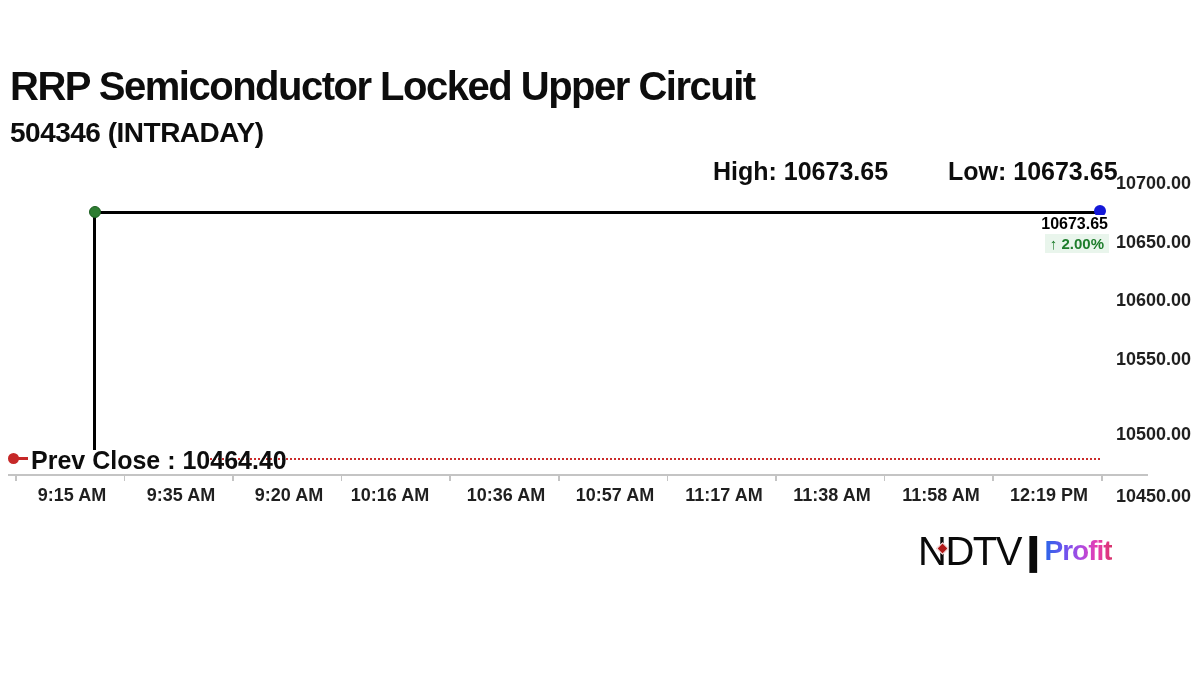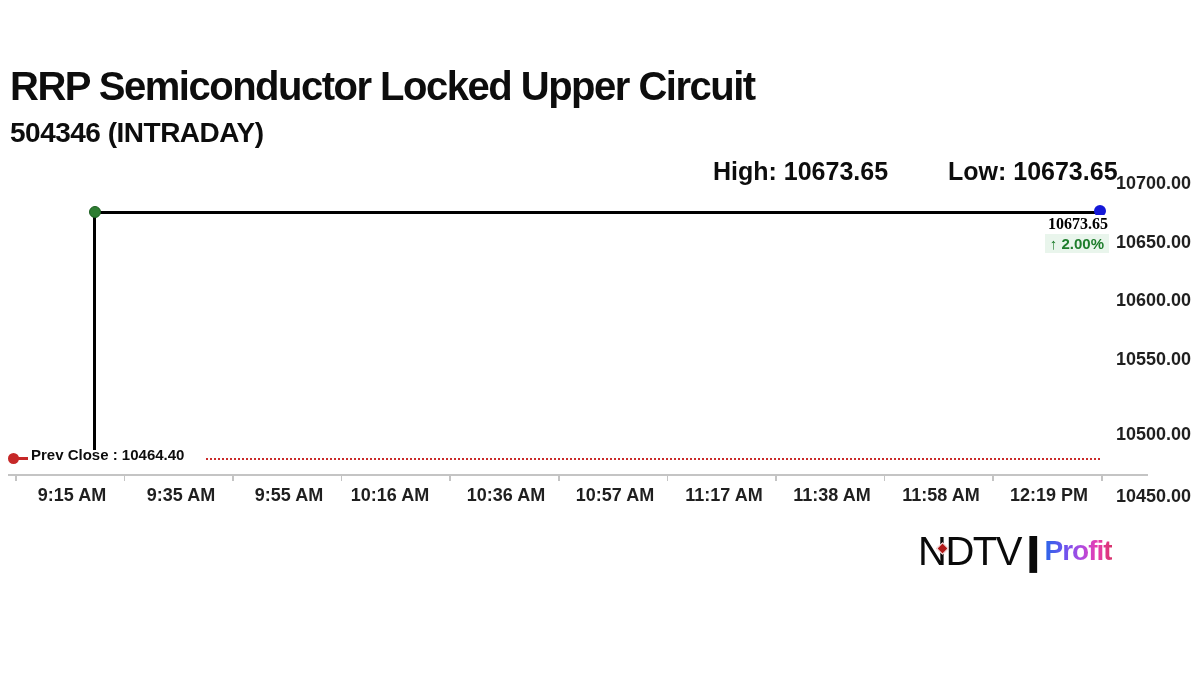--- a/index.html
+++ b/index.html
@@ -23,24 +23,24 @@
 
   .hline { left:94px; top:211px; width:1008px; height:3px; background:#000; z-index:3; }
   .vline { left:93px; top:212px; width:3px; height:238px; background:#000; z-index:3; }
 
   .dot { border-radius:50%; z-index:4; }
   .dot.start { left:89px; top:206px; width:12px; height:12px; background:#2e7d32; border:1px solid #1b5e20; }
   .dot.end   { left:1094px; top:205px; width:12px; height:12px; background:#1418d8; }
 
   .prev-dot  { left:8px;  top:453px; width:11px; height:11px; border-radius:50%; background:#c62828; z-index:3; }
   .prev-dash { left:18px; top:457px; width:10px; height:3px; background:#c62828; z-index:3; }
-  .prevlabel { left:31px; top:447px; font-size:15px; font-weight:700; color:#0d0d0d; line-height:1.1; white-space:nowrap; z-index:4; }
+  .prevlabel { left:31px; top:447px; font-size:25px; font-weight:700; color:#0d0d0d; line-height:1.1; white-space:nowrap; z-index:4; }
   .prevline  { left:206px; top:458px; width:894px; height:0; border-top:2px dotted #cb2b2b; z-index:2; }
 
-  .ann-price  { right:90px; top:215px; font-size:16px; font-weight:700; color:#000; background:#fff; padding:0 2px 16px 3px; line-height:1.15; z-index:5;font-family:Liberation Serif, serif; }
+  .ann-price  { right:90px; top:215px; font-size:16px; font-weight:700; color:#000; background:#fff; padding:0 2px 16px 3px; line-height:1.15; z-index:5; }
   .ann-change { right:91px; top:234px; font-size:15px; font-weight:700; color:#1e7d2c; background:#e9f5ec; padding:1px 5px; line-height:1.15; z-index:5; }
 
   .logo { left:918px; top:531px; height:40px; display:flex; align-items:center; z-index:5; }
   .ndtv { font-size:40px; font-weight:400; letter-spacing:-1.5px; color:#0a0a0a; line-height:1; position:relative; }
   .diamond { position:absolute; left:20px; top:13px; width:9px; height:9px; background:#b01818; border:1.5px solid #ffffff; transform:rotate(45deg); }
   .sep { font-size:38px; font-weight:700; color:#0a0a0a; margin:0 6px 0 7px; transform:scaleX(1.6); line-height:0.9; }
   .profit { font-size:28px; font-weight:800; letter-spacing:-1px; line-height:1;
             background:linear-gradient(90deg,#2b66e8 0%,#6d53ee 30%,#b04ae0 55%,#e83dae 78%,#d8326b 100%);
             -webkit-background-clip:text; background-clip:text; color:transparent; }
 </style>
@@ -83,21 +83,21 @@
   <div class="abs tick" style="left:449.4px"></div>
   <div class="abs tick" style="left:558px"></div>
   <div class="abs tick" style="left:666.6px"></div>
   <div class="abs tick" style="left:775.2px"></div>
   <div class="abs tick" style="left:883.8px"></div>
   <div class="abs tick" style="left:992.4px"></div>
   <div class="abs tick" style="left:1101px"></div>
 
   <div class="abs xlab" style="left:44px">9:15 AM</div>
   <div class="abs xlab" style="left:153px">9:35 AM</div>
-  <div class="abs xlab" style="left:261px">9:55 AM</div>
+  <div class="abs xlab" style="left:261px">9:20 AM</div>
   <div class="abs xlab" style="left:362px">10:16 AM</div>
   <div class="abs xlab" style="left:478px">10:36 AM</div>
   <div class="abs xlab" style="left:587px">10:57 AM</div>
   <div class="abs xlab" style="left:696px">11:17 AM</div>
   <div class="abs xlab" style="left:804px">11:38 AM</div>
   <div class="abs xlab" style="left:913px">11:58 AM</div>
   <div class="abs xlab" style="left:1021px">12:19 PM</div>
 
   <div class="abs logo">
     <span class="ndtv"><span>NDTV</span><span class="diamond"></span></span>

